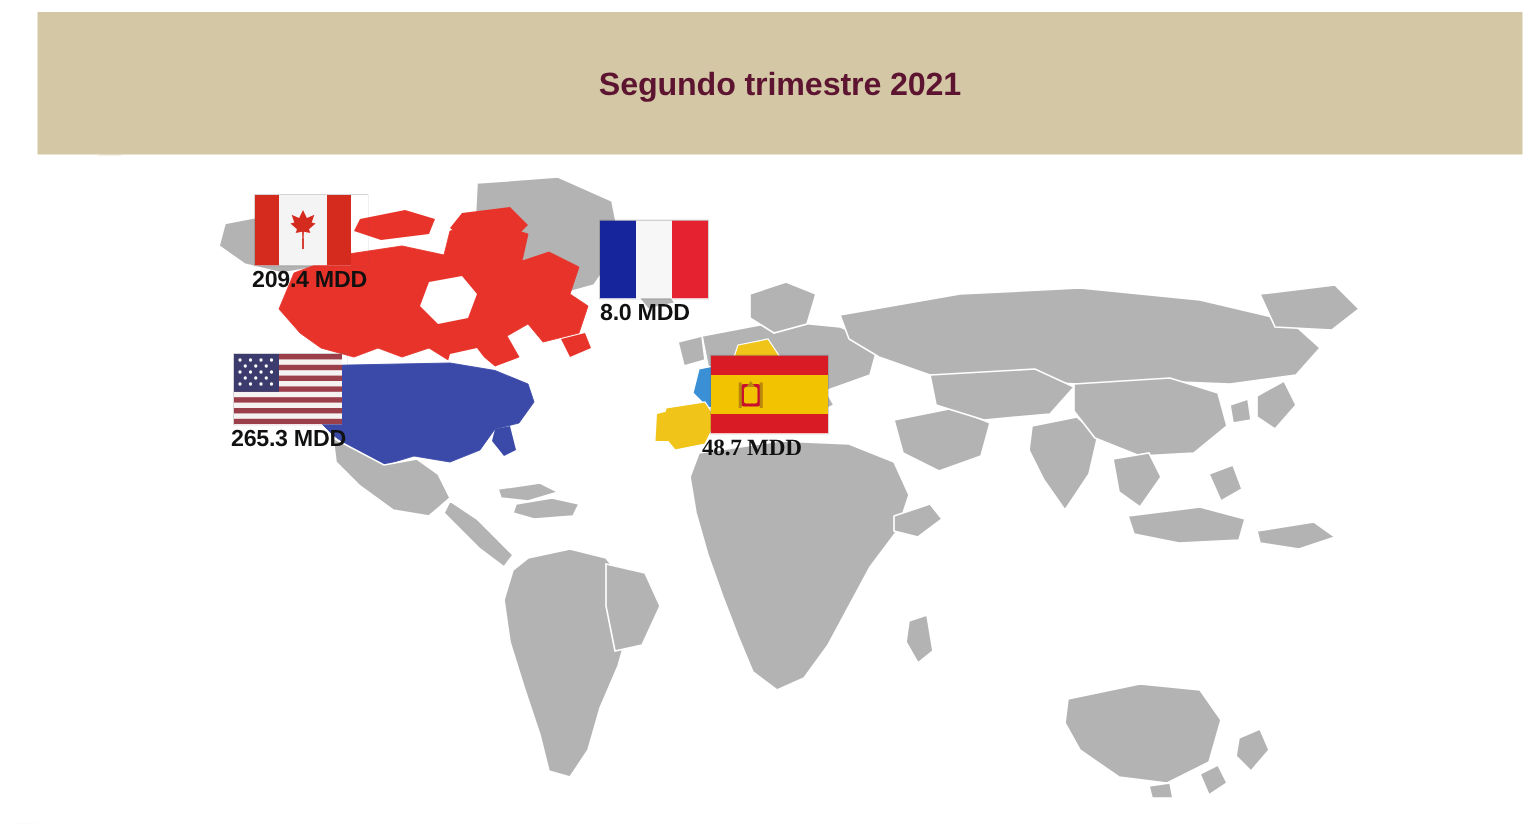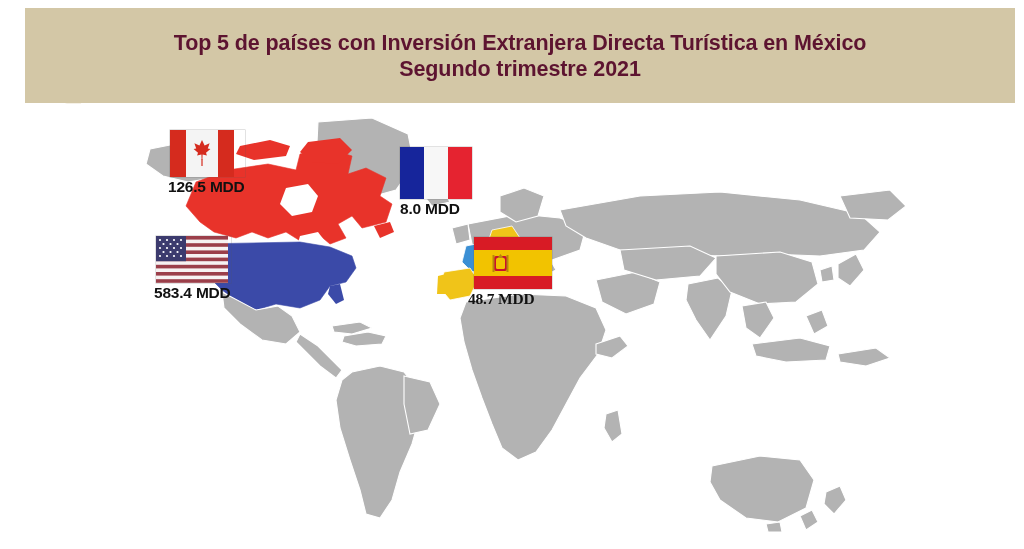--- a/index.html
+++ b/index.html
@@ -82,21 +82,20 @@
         <path d="M128 372 C 64 398, 40 442, 62 470"></path>
       </g>
       <g fill="#f2ebdc">
         <ellipse cx="60" cy="132" rx="13" ry="9"></ellipse>
         <ellipse cx="72" cy="318" rx="13" ry="9"></ellipse>
       </g>
     </svg>
   </div>
 
   <div class="title-banner">
-    <div class="title-line">Top 5 de países con Inversión Extranjera Directa Turística en México</div>
     <div class="title-line">Segundo trimestre 2021</div>
   </div>
 
   <div class="map-wrap">
     <svg viewBox="0 0 1024 445" xmlns="http://www.w3.org/2000/svg">
       <rect x="0" y="0" width="1024" height="445" fill="#ffffff"></rect>
       <g stroke="#ffffff" stroke-width="1.1" fill="#b3b3b3">
 
         <path d="M150 45 L185 38 L215 46 L226 62 L212 74 L188 78 L163 72 L146 60 Z"></path>
         <path d="M318 18 L372 14 L408 30 L414 60 L396 86 L360 96 L332 84 L316 58 Z"></path>
@@ -171,21 +170,21 @@
   <div class="marker m-canada">
     <div class="flag">
       <svg width="64" height="47" viewBox="0 0 64 47" xmlns="http://www.w3.org/2000/svg">
         <rect width="64" height="47" fill="#f4f4f4"></rect>
         <rect x="0" y="0" width="16" height="47" fill="#d52b1e"></rect>
         <rect x="48" y="0" width="16" height="47" fill="#d52b1e"></rect>
         <path fill="#d52b1e" d="M32 10 l2.6 5.4 5-2.2 -1.8 5.2 2.6 .6 -4.4 3.8 .9 2.6 -4.3-.9 -.2 5.1 -.8 0 -.2-5.1 -4.3 .9 .9-2.6 -4.4-3.8 2.6-.6 -1.8-5.2 5 2.2 Z"></path>
         <rect x="31.4" y="29" width="1.2" height="7" fill="#d52b1e"></rect>
       </svg>
     </div>
-    <div class="mdd-label">126.5 MDD</div>
+    <div class="mdd-label">209.4 MDD</div>
   </div>
 
   <div class="marker m-usa">
     <div class="flag">
       <svg width="72" height="47" viewBox="0 0 72 47" xmlns="http://www.w3.org/2000/svg">
         <rect width="72" height="47" fill="#f6f2f2"></rect>
         <g fill="#9b3f4a">
           <rect y="0" width="72" height="3.6"></rect>
           <rect y="7.2" width="72" height="3.6"></rect>
           <rect y="14.4" width="72" height="3.6"></rect>
@@ -210,21 +209,21 @@
           <circle cx="7.5" cy="16" r="1.1"></circle>
             <circle cx="14.5" cy="16" r="1.1"></circle>
             <circle cx="21.5" cy="16" r="1.1"></circle>
           <circle cx="4" cy="20" r="1.1"></circle>
             <circle cx="11" cy="20" r="1.1"></circle>
             <circle cx="18" cy="20" r="1.1"></circle>
             <circle cx="25" cy="20" r="1.1"></circle>
         </g>
       </svg>
     </div>
-    <div class="mdd-label">583.4 MDD</div>
+    <div class="mdd-label">265.3 MDD</div>
   </div>
 
   <div class="marker m-france">
     <div class="flag">
       <svg width="72" height="52" viewBox="0 0 72 52" xmlns="http://www.w3.org/2000/svg">
         <rect x="0" width="24" height="52" fill="#16259b"></rect>
         <rect x="24" width="24" height="52" fill="#f7f7f7"></rect>
         <rect x="48" width="24" height="52" fill="#e52330"></rect>
       </svg>
     </div>

